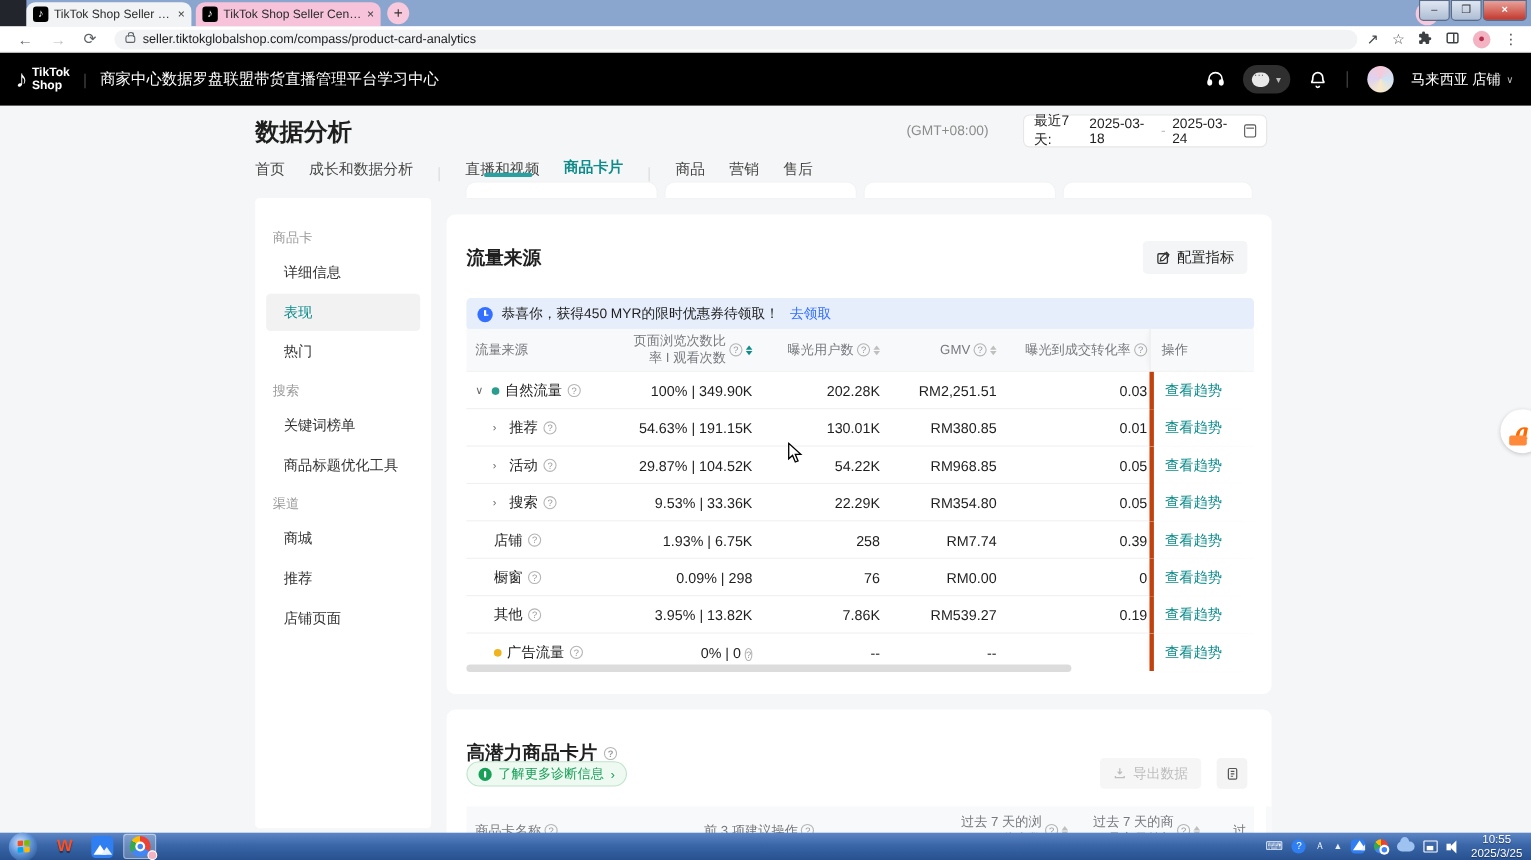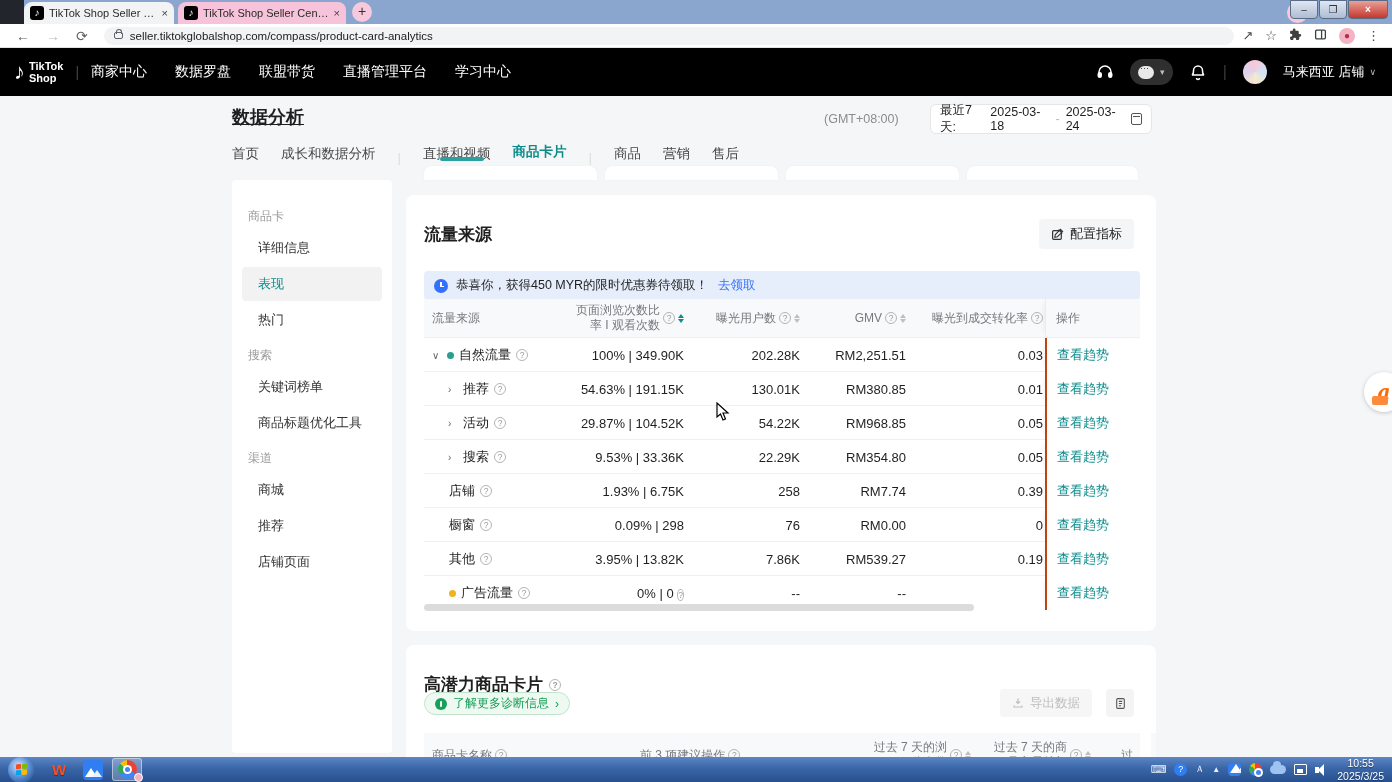--- a/index.html
+++ b/index.html
@@ -32,34 +32,34 @@
   .tb-right { display:flex; align-items:center; gap:12px; margin-left:auto; padding-right:4px; }
   .tb-right .ic { color:#45484c; font-size:13px; }
   .profile-badge { width:16px; height:16px; border-radius:50%; background:#f3b3c2; color:#b52d4c; font-size:10px; text-align:center; line-height:16px; }
 
   
   #topnav { left:0; top:48px; width:1392px; height:48px; background:#000; display:flex; align-items:center; color:#fff; }
   #logo { display:flex; align-items:center; margin-left:14px; }
   #logo .note { font-size:22px; margin-right:4px; }
   #logo .lines { font-size:11px; font-weight:bold; line-height:12px; }
   .nav-sep { color:#444; margin:0 12px; font-size:14px; }
-  #topnav-items { display:flex; gap:28px; font-size:14px; }
+  #topnav-items { display:flex; font-size:14px; }
   #topnav-items .item { color:#fff; }
   #topnav-right { margin-left:auto; display:flex; align-items:center; gap:16px; margin-right:16px; }
   .hicon { width:18px; height:18px; }
   .chat-pill { background:#2f2f2f; border-radius:13px; height:26px; display:flex; align-items:center; padding:0 8px; gap:6px; }
   .chat-bubble { width:16px; height:13px; background:#e8e8e8; border-radius:7px; position:relative; }
   .chat-bubble:after { content:"···"; position:absolute; left:2px; top:-3px; color:#2f2f2f; font-size:9px; letter-spacing:0; }
   .chev { font-size:9px; color:#bbb; }
   .tn-div { color:#3a3a3a; }
   .avatar { width:24px; height:24px; border-radius:50%; background:conic-gradient(#f6c9d8,#cfe3f6,#f9e9c8,#dcd2f0,#f6c9d8); }
   #store-label { font-size:13px; display:flex; align-items:center; gap:5px; }
 
   
-  #page-title { left:232px; top:105px; font-size:18px; font-weight:bold; color:#1f1f1f;text-decoration:underline; }
+  #page-title { left:232px; top:105px; font-size:22px; font-weight:bold; color:#1f1f1f; }
   #tz { top:112px; left:824px; font-size:12.5px; color:#8c8c8c; }
   #datepicker { left:930px; top:104px; width:222px; height:30px; background:#fff; border:1px solid #e6e6e6; border-radius:6px; display:flex; align-items:center; font-size:12.5px; color:#1f1f1f; padding:0 9px; gap:6px; }
   #datepicker .cal { margin-left:auto; width:12px; height:12px; border:1.4px solid #555; border-radius:2px; position:relative; }
   #datepicker .cal:before { content:""; position:absolute; left:1px; top:2px; right:1px; border-top:1.4px solid #555; }
   #page-tabs { left:232px; top:143px; display:flex; align-items:center; gap:22px; font-size:13.5px; color:#474747; }
   #page-tabs .ptab { padding-bottom:8px; }
   #page-tabs .ptab.active { color:#0e8c8c; font-weight:bold; border-bottom:3px solid #0e8c8c; }
   #page-tabs .pdiv { color:#ddd; }
 
   
@@ -93,21 +93,21 @@
   .th.fixedcol { background:#f8f9fa; padding-left:10px; justify-content:flex-start; }
   .info { width:12px; height:12px; border:1px solid #b5b5b5; border-radius:50%; color:#9a9a9a; font-size:8.5px; line-height:10px; text-align:center; flex:0 0 12px; }
   .sorter { display:inline-flex; flex-direction:column; gap:1px; }
   .sorter .up { width:0; height:0; border-left:3.5px solid transparent; border-right:3.5px solid transparent; border-bottom:4px solid #bfbfbf; }
   .sorter .dn { width:0; height:0; border-left:3.5px solid transparent; border-right:3.5px solid transparent; border-top:4px solid #bfbfbf; }
   .sorter.active .up { border-bottom-color:#0e8c8c; }
   .sorter.active .dn { border-top-color:#0e8c8c; }
   .drow { border-top:1px solid #f0f0f0; height:34px; font-size:13px; color:#1f1f1f; }
   .cell { padding:0 2px; text-align:right; white-space:nowrap; overflow:hidden; }
   .cell.name { text-align:left; display:flex; align-items:center; gap:5px; padding-left:8px; }
-  .cell.action { text-align:left; padding-left:10px; background:#fff; position:relative; height:34px; line-height:34px; border-left:2px solid #c2410c; box-shadow:-4px 0 6px -4px rgba(0,0,0,.08); }
+  .cell.action { text-align:left; padding-left:10px; background:#fff; position:relative; height:34px; line-height:34px; border-left:4px solid #c2410c; box-shadow:-4px 0 6px -4px rgba(0,0,0,.08); }
   #thead-row .th.fixedcol { border-left:1px solid #ececec; box-shadow:-4px 0 6px -4px rgba(0,0,0,.08); min-height:38px; }
   .exp { color:#666; font-size:10px; width:10px; flex:0 0 10px; }
   .dot { width:7px; height:7px; border-radius:50%; flex:0 0 7px; }
   .link { color:#0e8c8c; }
   .indent1 { padding-left:24px !important; }
   .indent2 { padding-left:25px !important; }
   #hscroll { position:absolute; left:18px; top:409px; width:550px; height:7px; background:#dcdcdc; border-radius:4px; }
 
   
   #panel2 { top:549px; height:160px; overflow:hidden; }

